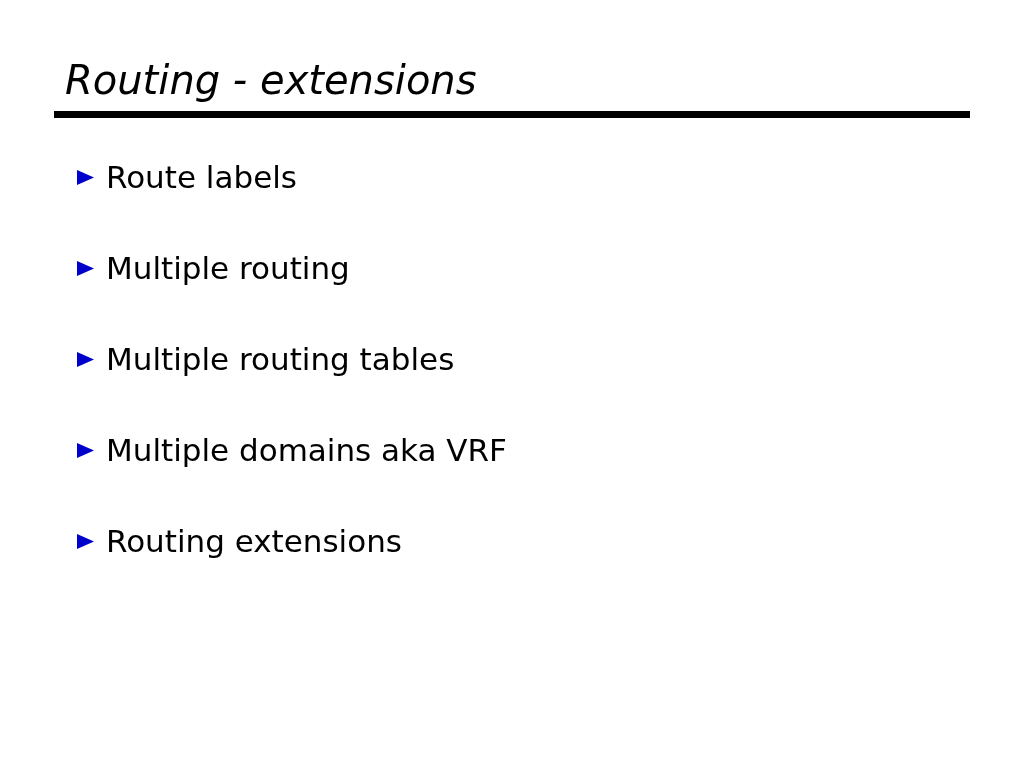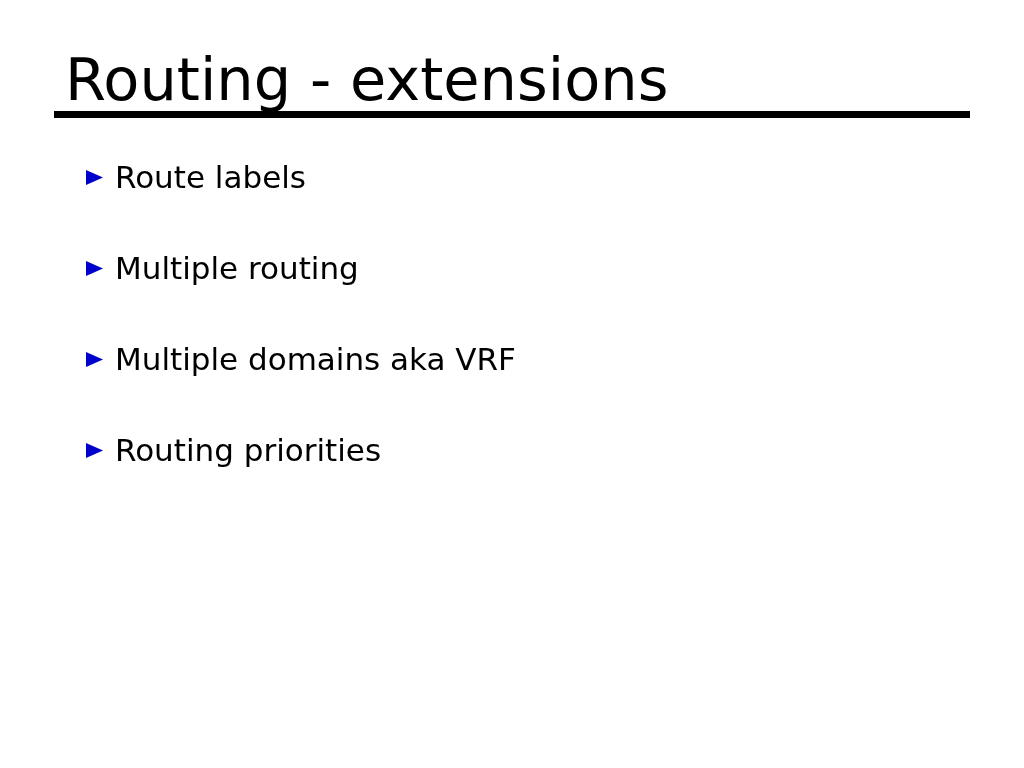--- a/index.html
+++ b/index.html
@@ -20,41 +20,42 @@
     width: 1024px;
     height: 768px;
     background: #ffffff;
   }
 
   
   .slide-title {
     position: absolute;
     left: 65px;
     top: 52px;
-    font-size: 59px;
+    font-size: 40px;
     line-height: 56px;
     font-weight: 400;
     color: #000000;
     white-space: nowrap;
     letter-spacing: 0px;
+    font-style: italic;
   }
 
   .title-rule {
     position: absolute;
     left: 54px;
     top: 111px;
     width: 916px;
     height: 7px;
     background: #000000;
   }
 
   
   .bullet-list {
     position: absolute;
-    left: 86px;
+    left: 77px;
     top: 158px;
     width: 900px;
     margin: 0;
     padding: 0;
     list-style: none;
   }
 
   .bullet-item {
     position: relative;
     height: 91px;
@@ -98,26 +99,30 @@
     <li class="bullet-item">
       <span class="bullet-marker"></span>
       <span class="bullet-text">Route labels</span>
     </li>
 
     <li class="bullet-item">
       <span class="bullet-marker"></span>
       <span class="bullet-text">Multiple routing</span>
     </li>
 
+    <li class="bullet-item">
+      <span class="bullet-marker"></span>
+      <span class="bullet-text">Multiple routing tables</span>
+    </li>
 
     <li class="bullet-item">
       <span class="bullet-marker"></span>
       <span class="bullet-text">Multiple domains aka VRF</span>
     </li>
 
     <li class="bullet-item">
       <span class="bullet-marker"></span>
-      <span class="bullet-text">Routing priorities</span>
+      <span class="bullet-text">Routing extensions</span>
     </li>
 
   </ul>
 
 </div>
 
 </body></html>

